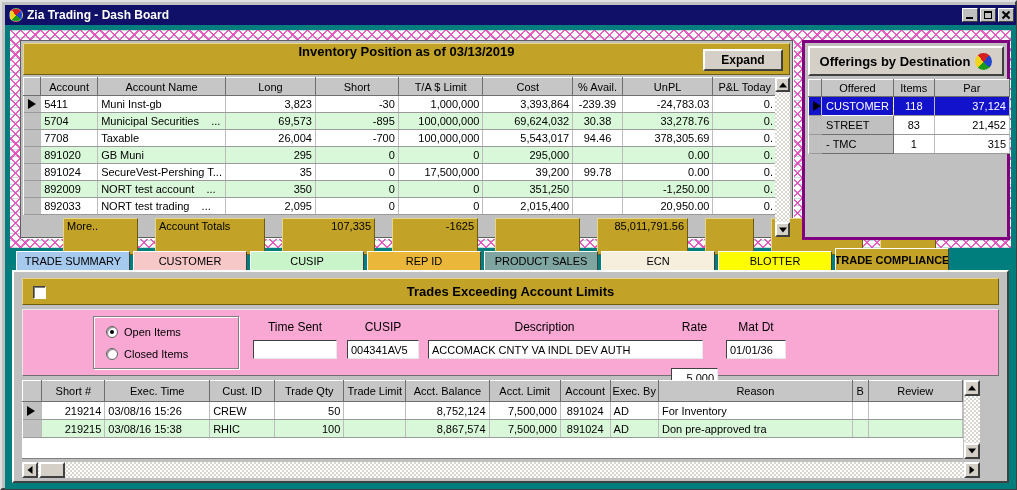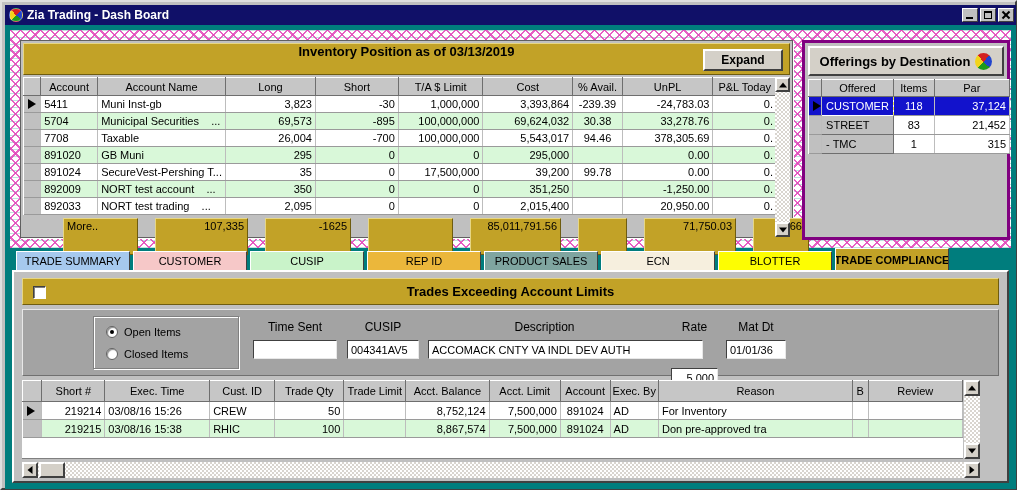--- a/index.html
+++ b/index.html
@@ -113,21 +113,21 @@
   
   .tab-content { position:absolute; left:7px; top:245px; width:997px; height:213px; background:#c0c0c0;
     border:2px solid; border-color:#fff #404040 #404040 #fff; }
   .tc-title { position:absolute; left:8px; top:6px; right:8px; height:27px;
     border:1px solid; border-color:#e6d684 #6e5c10 #6e5c10 #e6d684;
     display:flex; align-items:center; justify-content:center; }
   .tc-title .hd-title { font-weight:bold; font-size:13px; }
   .checkbox { position:absolute; left:10px; top:7px; width:13px; height:13px; background:#fff;
     border:1px solid; border-color:#404040 #fff #fff #404040; box-shadow:inset 1px 1px 0 #808080; }
 
-  .tc-form { position:absolute; left:8px; top:37px; right:8px; height:67px; background:#a3a3a3;
+  .tc-form { position:absolute; left:8px; top:37px; right:8px; height:67px; background:#f9a8d4;
     border:1px solid; border-color:#e8e8e8 #707070 #707070 #e8e8e8; }
   .radio-group { position:absolute; left:70px; top:6px; width:146px; height:53px;
     border:1px solid #808080; box-shadow:1px 1px 0 #fff, inset 1px 1px 0 #fff; }
   .radio-row { position:absolute; left:12px; display:flex; align-items:center; gap:6px; }
   .radio { width:12px; height:12px; border-radius:50%; background:#fff; border:1px solid #606060;
     box-shadow:inset 1px 1px 1px #909090; position:relative; }
   .radio.on::after { content:""; position:absolute; left:3px; top:3px; width:4px; height:4px; border-radius:50%; background:#000; }
   .fld-label { position:absolute; top:10px; font-size:12px; text-align:center; white-space:nowrap; }
   .tbox { position:absolute; top:30px; height:19px; background:#fff; border:1px solid;
     border-color:#404040 #e8e8e8 #e8e8e8 #404040; font-family:"Liberation Sans",sans-serif; font-size:11px; padding:0 3px; }
@@ -283,20 +283,21 @@
                 <td class="ctr"></td>
                 <td class="num">20,950.00</td>
                 <td class="num">0.</td>
               </tr>
             </tbody>
           </table>
         </div>
 
         <div class="inv-totals">
           <div class="tcell" style="width:75px">More..</div>
+          <div class="tcell" style="width:110px">Account Totals</div>
           <div class="tcell num" style="width:93px">107,335</div>
           <div class="tcell num" style="width:86px">-1625</div>
           <div class="tcell num" style="width:85px"></div>
           <div class="tcell num" style="width:91px">85,011,791.56</div>
           <div class="tcell num" style="width:49px"></div>
           <div class="tcell num" style="width:92px">71,750.03</div>
           <div class="tcell num" style="width:56px">66.</div>
         </div>
 
         <div class="vscroll inv-vscroll">

